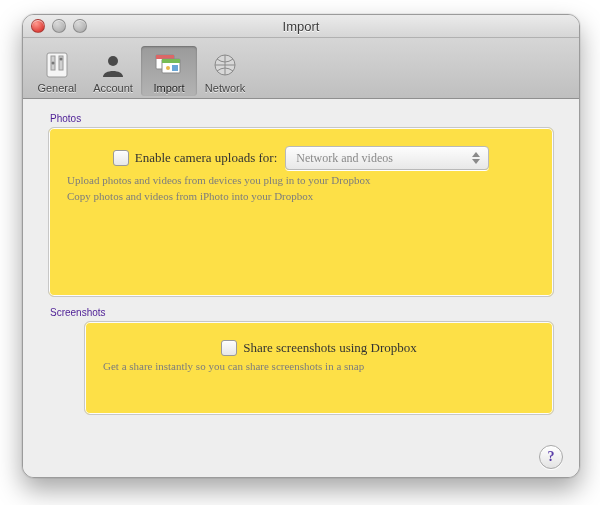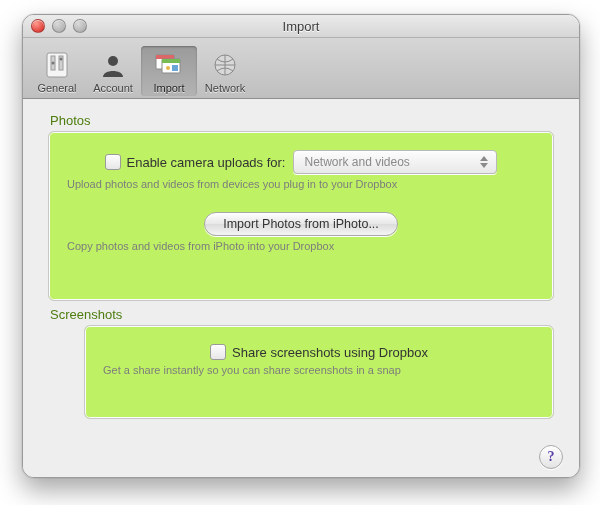--- a/index.html
+++ b/index.html
@@ -100,27 +100,28 @@
 
   
   .group {
     position: absolute;
     left: 25px;
     right: 25px;
   }
   .group .frame {
     border: 1px solid #c7c7c7;
     border-radius: 6px;
-    background: #bef264;
+    background: #fde047;
     box-shadow: inset 0 0 0 1px #fcfcfc;
     padding: 18px 18px 16px 18px;
+    font-family: Liberation Serif, serif;
   }
   .group .legend {
-    font-size: 13px;
-    color: #4d7c0f;
+    font-size: 10px;
+    color: #4c1d95;
     margin: 0 0 3px 2px;
   }
   .group.photos { top: 14px; }
   .group.photos .frame { height: 134px; }
   .group.shots  { top: 208px; }
   .group.shots .frame { height: 58px; margin-left: 36px; }
 
   .row-center {
     display: flex;
     align-items: center;
@@ -286,25 +287,20 @@
                     <path d="M4 0 L8 5 L0 5 Z" fill="#8a8a8a"></path>
                   </svg>
                 <svg width="8" height="6" viewBox="0 0 8 6">
                     <path d="M4 6 L0 1 L8 1 Z" fill="#8a8a8a"></path>
                   </svg>
               </span>
             </span>
           </div>
           <div class="hint">Upload photos and videos from devices you plug in to your Dropbox</div>
 
-          <div class="row-center" style="margin-top:22px;">
-            <span class="mac-btn">
-              <span>Import Photos from iPhoto...</span>
-            </span>
-          </div>
           <div class="hint">Copy photos and videos from iPhoto into your Dropbox</div>
 
         </div>
       </div>
 
       <div class="group shots">
         <p class="legend">Screenshots</p>
         <div class="frame">
           <div class="row-center">
             <span class="cb"></span>

